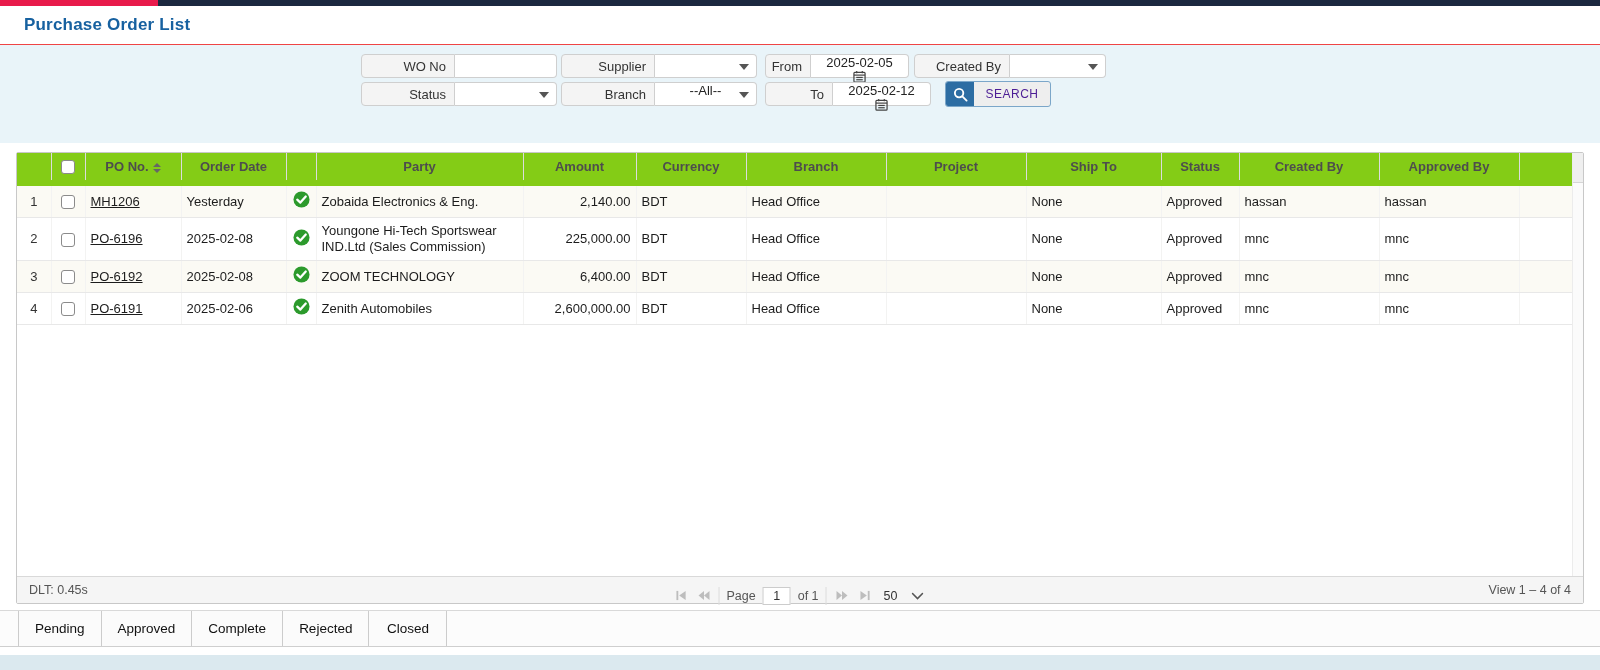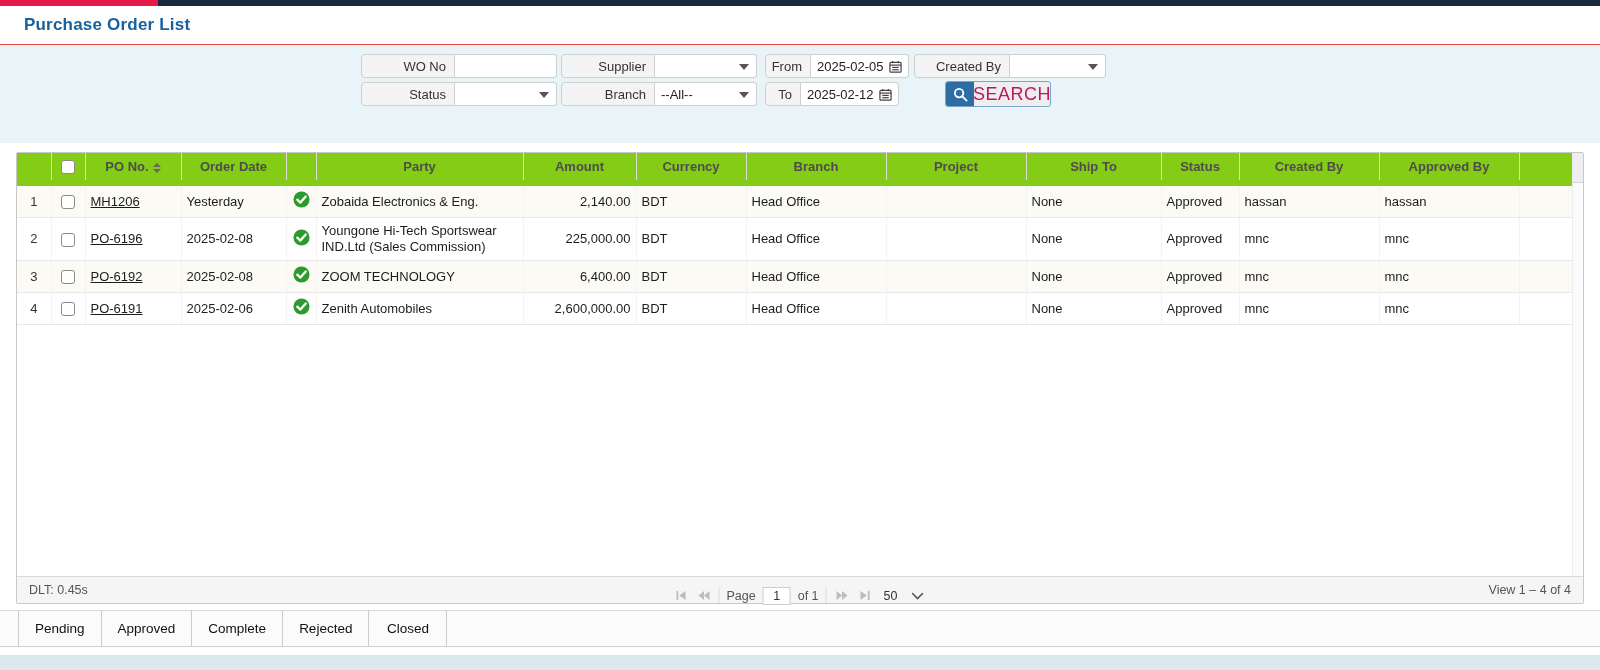--- a/index.html
+++ b/index.html
@@ -14,28 +14,28 @@
   .page-header { height:39px; display:flex; align-items:center; justify-content:space-between; padding:0 18px 0 24px; border-bottom:1px solid #ef4444; background:#fff; }
   .page-title { color:#1761a0; font-size:17px; font-weight:bold; letter-spacing:.2px; }
   .header-actions { display:flex; align-items:center; height:30px; }
   .action-btn { display:flex; align-items:center; justify-content:center; padding:0 18px; height:28px; cursor:pointer; color:#2a6496; font-size:14px; }
   .action-sep { width:1px; height:24px; background:#e2e2e2; border-radius:2px; }
 
   
   .filter-panel { position:relative; height:98px; background:#e9f4f9; }
   .f-item { position:absolute; display:flex; height:24px;padding-left:21px; }
   .f-label { background:#f4f4f4; border:1px solid #cfcfcf; border-radius:4px 0 0 4px; color:#333; font-size:13px; display:flex; align-items:center; justify-content:flex-end; padding:0 8px; }
-  .f-field { background:#fff; border:1px solid #cfcfcf; border-left:none; border-radius:0 4px 4px 0; display:flex; align-items:center; padding:0 6px; font-size:13px; color:#222; position:relative; }
+  .f-field { background:#fff; border:1px solid #cfcfcf; border-left:none; border-radius:0 4px 4px 0; display:flex; align-items:center; padding:0 6px; font-size:13px; color:#222; position:relative;flex-direction:column; }
   .w-label { width:94px; } .w-field { width:102px; }
   .arrow-down { width:0; height:0; border-left:5px solid transparent; border-right:5px solid transparent; border-top:6px solid #555; position:absolute; right:7px; top:9px; }
   .date-val { flex:1; }
   .cal-icon svg { display:block; }
   .search-btn { position:absolute; display:flex; height:26px; border:1px solid #7ba6c9; border-radius:3px; overflow:hidden; cursor:pointer; background:#eee; }
   .search-btn .mag { width:28px; background:#2d6da3; display:flex; align-items:center; justify-content:center; }
-  .search-btn .s-label { width:76px; display:flex; align-items:center; justify-content:center; color:#be185d; font-size:18px; letter-spacing:.5px; }
+  .search-btn .s-label { width:76px; display:flex; align-items:center; justify-content:center; color:#4c1d95; font-size:12px; letter-spacing:.5px; }
 
   
   .grid-wrap { margin:9px 16px 0 16px; border:1px solid #c8c8c8; border-radius:2px; position:relative; background:#fff; }
   .grid-scrollstrip { position:absolute; top:0; right:0; bottom:27px; width:11px; background:#fbfbfb; border-left:1px solid #ececec; }
   .grid-scrollstrip .head { height:30px; background:#efefef; border-bottom:1px solid #d5d5d5; }
   .grid-body { height:423px; overflow:hidden; padding-right:11px; }
   table.po-table { border-collapse:collapse; table-layout:fixed; width:100%; font-size:13px; color:#1c1c1c; }
   .po-table th { background:#84cc16; color:#4d4d4d; font-weight:bold; height:30px; border-right:1px solid #dcdcdc; border-bottom:6px solid #84cc16; text-align:center; font-size:13px; white-space:nowrap; overflow:hidden; }
   .po-table th:last-child { border-right:none; }
   .po-table td { padding:5px 5px; border-bottom:1px solid #e8e8e8; border-right:1px solid #f3f3f2; line-height:16px; vertical-align:middle; overflow:hidden; }
@@ -122,21 +122,21 @@
             <line x1="1" y1="5.5" x2="13" y2="5.5"></line>
             <line x1="4" y1="1" x2="4" y2="3.5"></line>
             <line x1="10" y1="1" x2="10" y2="3.5"></line>
             <line x1="3.5" y1="8" x2="10.5" y2="8"></line>
             <line x1="3.5" y1="10.5" x2="10.5" y2="10.5"></line>
           </svg>
       </span>
     </div>
   </div>
   <div class="f-item" style="left:744px; top:37px;">
-    <div class="f-label" style="width:36px;text-align:right;">To</div>
+    <div class="f-label" style="width:68px;text-align:right;">To</div>
     <div class="f-field" style="width:98px;">
       <span class="date-val">2025-02-12</span>
       <span class="cal-icon">
         <svg width="13" height="13" viewBox="0 0 14 14" fill="none" stroke="#444" stroke-width="1.3">
             <rect x="1" y="2.5" width="12" height="10.5" rx="1"></rect>
             <line x1="1" y1="5.5" x2="13" y2="5.5"></line>
             <line x1="4" y1="1" x2="4" y2="3.5"></line>
             <line x1="10" y1="1" x2="10" y2="3.5"></line>
             <line x1="3.5" y1="8" x2="10.5" y2="8"></line>
             <line x1="3.5" y1="10.5" x2="10.5" y2="10.5"></line>

